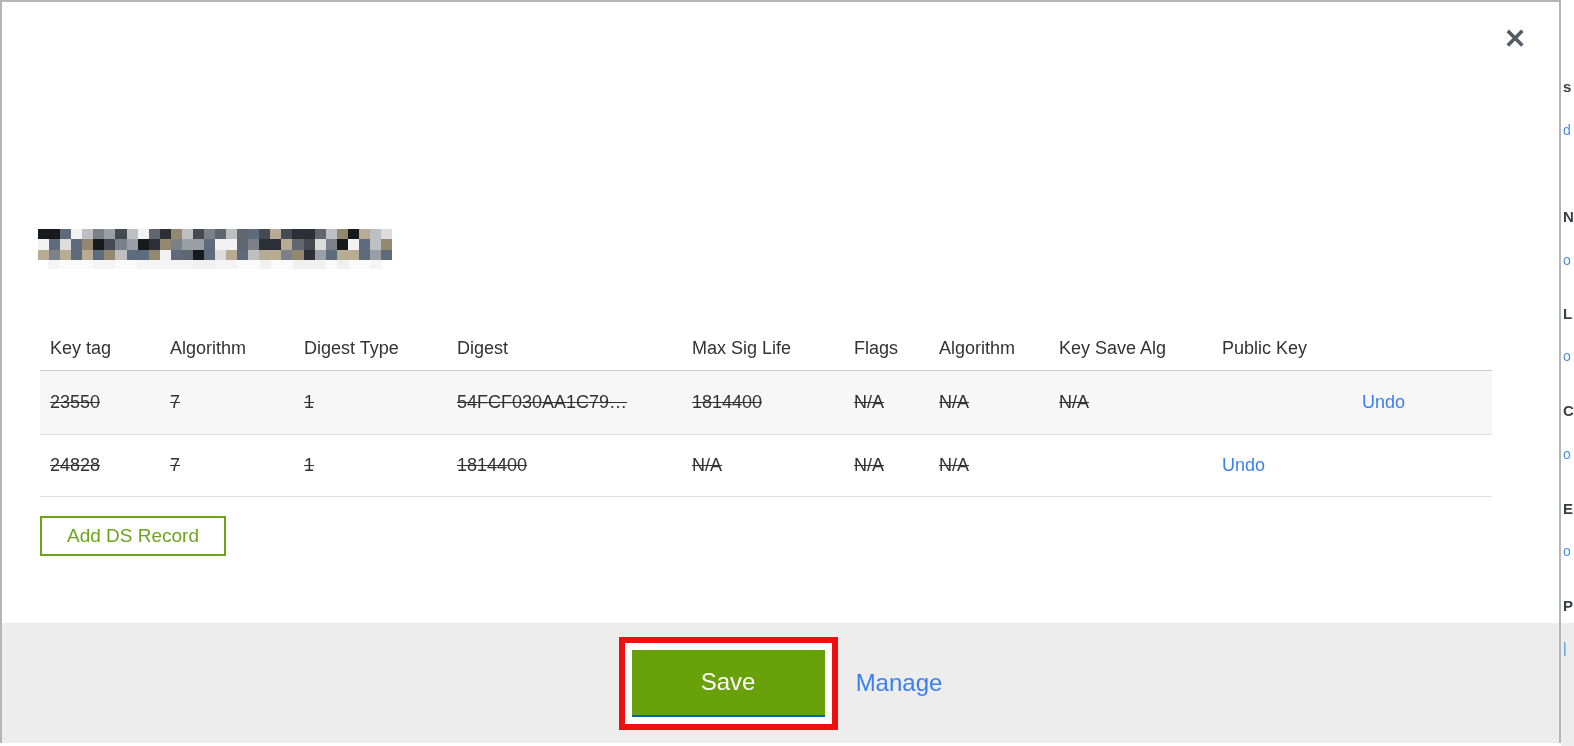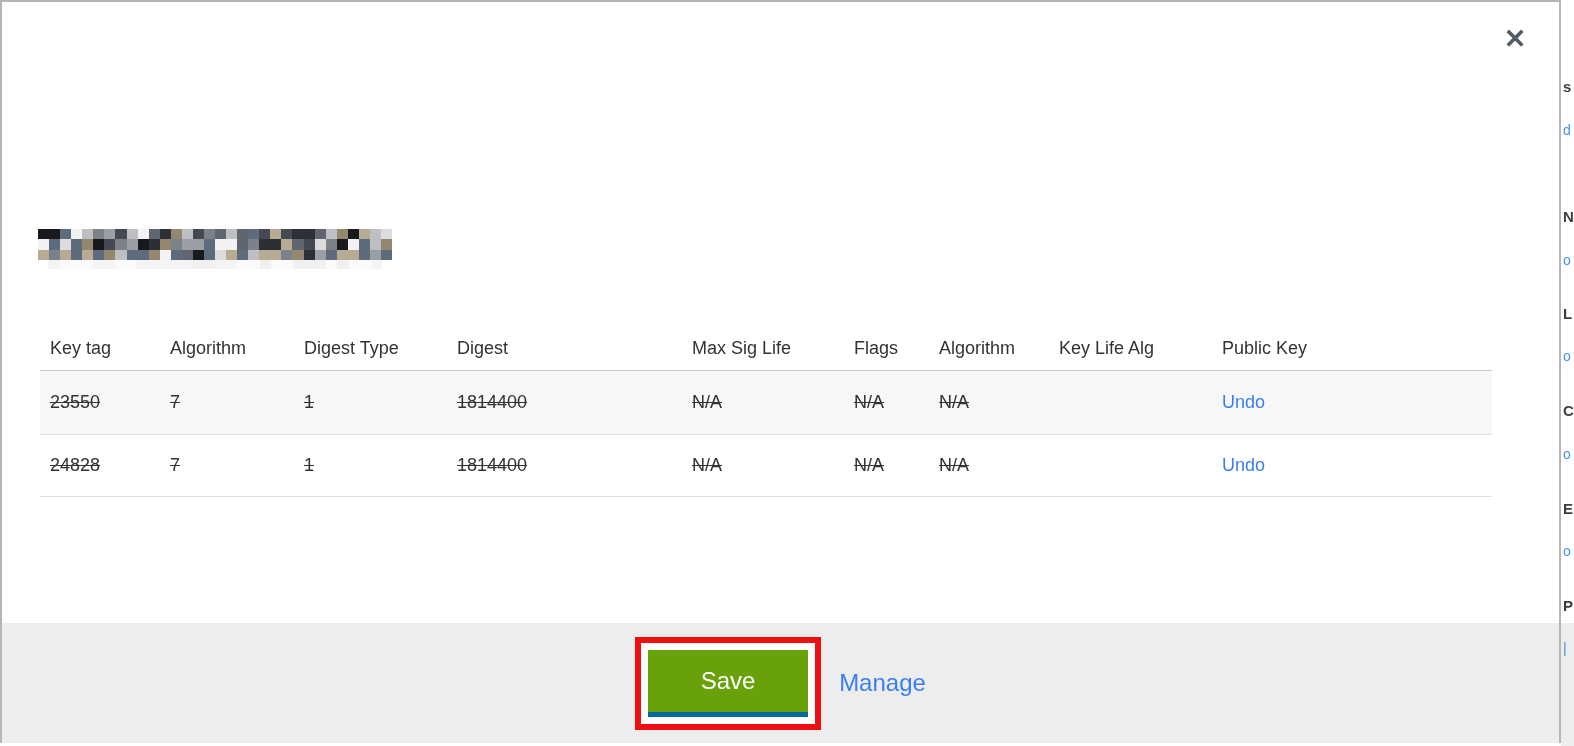--- a/index.html
+++ b/index.html
@@ -60,22 +60,22 @@
   }
 
   .footer {
     position:absolute; left:0; top:621px; width:1557px; height:120px;
     background:#ededed; display:flex; align-items:center; justify-content:center;
   }
   .annot-box {
     border:6px solid #ee1010; background:#fff; padding:7px;
   }
   .save-btn {
-    width:160px; height:67px; background:#69a10b; border:none;
-    border-bottom:5px solid #0369a1; color:#ffffff; font-size:24px;
+    width:193px; height:67px; background:#69a10b; border:none;
+    border-bottom:2px solid #0369a1; color:#ffffff; font-size:24px;
     font-family:"Liberation Sans", sans-serif; cursor:pointer;
   }
   .cancel-link {
     margin-left:18px; font-size:24px; color:#3b7ef0; text-decoration:none; cursor:pointer;
   }
 
   .sliver {
     position:absolute; left:1561px; top:0; width:13px; height:746px;
     background:#fff; overflow:hidden;
   }
@@ -228,29 +228,30 @@
 
     <div class="ds-table">
       <div class="t-row t-head" id="table-head">
           <div class="cell">Key tag</div>
           <div class="cell">Algorithm</div>
           <div class="cell">Digest Type</div>
           <div class="cell">Digest</div>
           <div class="cell">Max Sig Life</div>
           <div class="cell">Flags</div>
           <div class="cell">Algorithm</div>
-          <div class="cell">Key Life Alg</div>
+          <div class="cell">Key Save Alg</div>
           <div class="cell">Public Key</div>
           <div class="cell action"></div>
         </div>
       <div id="table-body">
           <div class="t-row t-body-row stripe">
             <div class="cell struck">23550</div>
             <div class="cell struck">7</div>
             <div class="cell struck">1</div>
+            <div class="cell struck">54FCF030AA1C79…</div>
             <div class="cell struck">1814400</div>
             <div class="cell struck">N/A</div>
             <div class="cell struck">N/A</div>
             <div class="cell struck">N/A</div>
             <div class="cell"></div>
             <div class="cell action"><a class="undo-link">Undo</a></div>
           </div>
           <div class="t-row t-body-row plain">
             <div class="cell struck">24828</div>
             <div class="cell struck">7</div>
@@ -258,20 +259,21 @@
             <div class="cell struck">1814400</div>
             <div class="cell struck">N/A</div>
             <div class="cell struck">N/A</div>
             <div class="cell struck">N/A</div>
             <div class="cell"></div>
             <div class="cell action"><a class="undo-link">Undo</a></div>
           </div>
         </div>
     </div>
 
+    <button class="add-btn">Add DS Record</button>
 
     <div class="footer">
       <div class="annot-box">
         <button class="save-btn">Save</button>
       </div>
       <a class="cancel-link">Manage</a>
     </div>
 
   </div>
 

